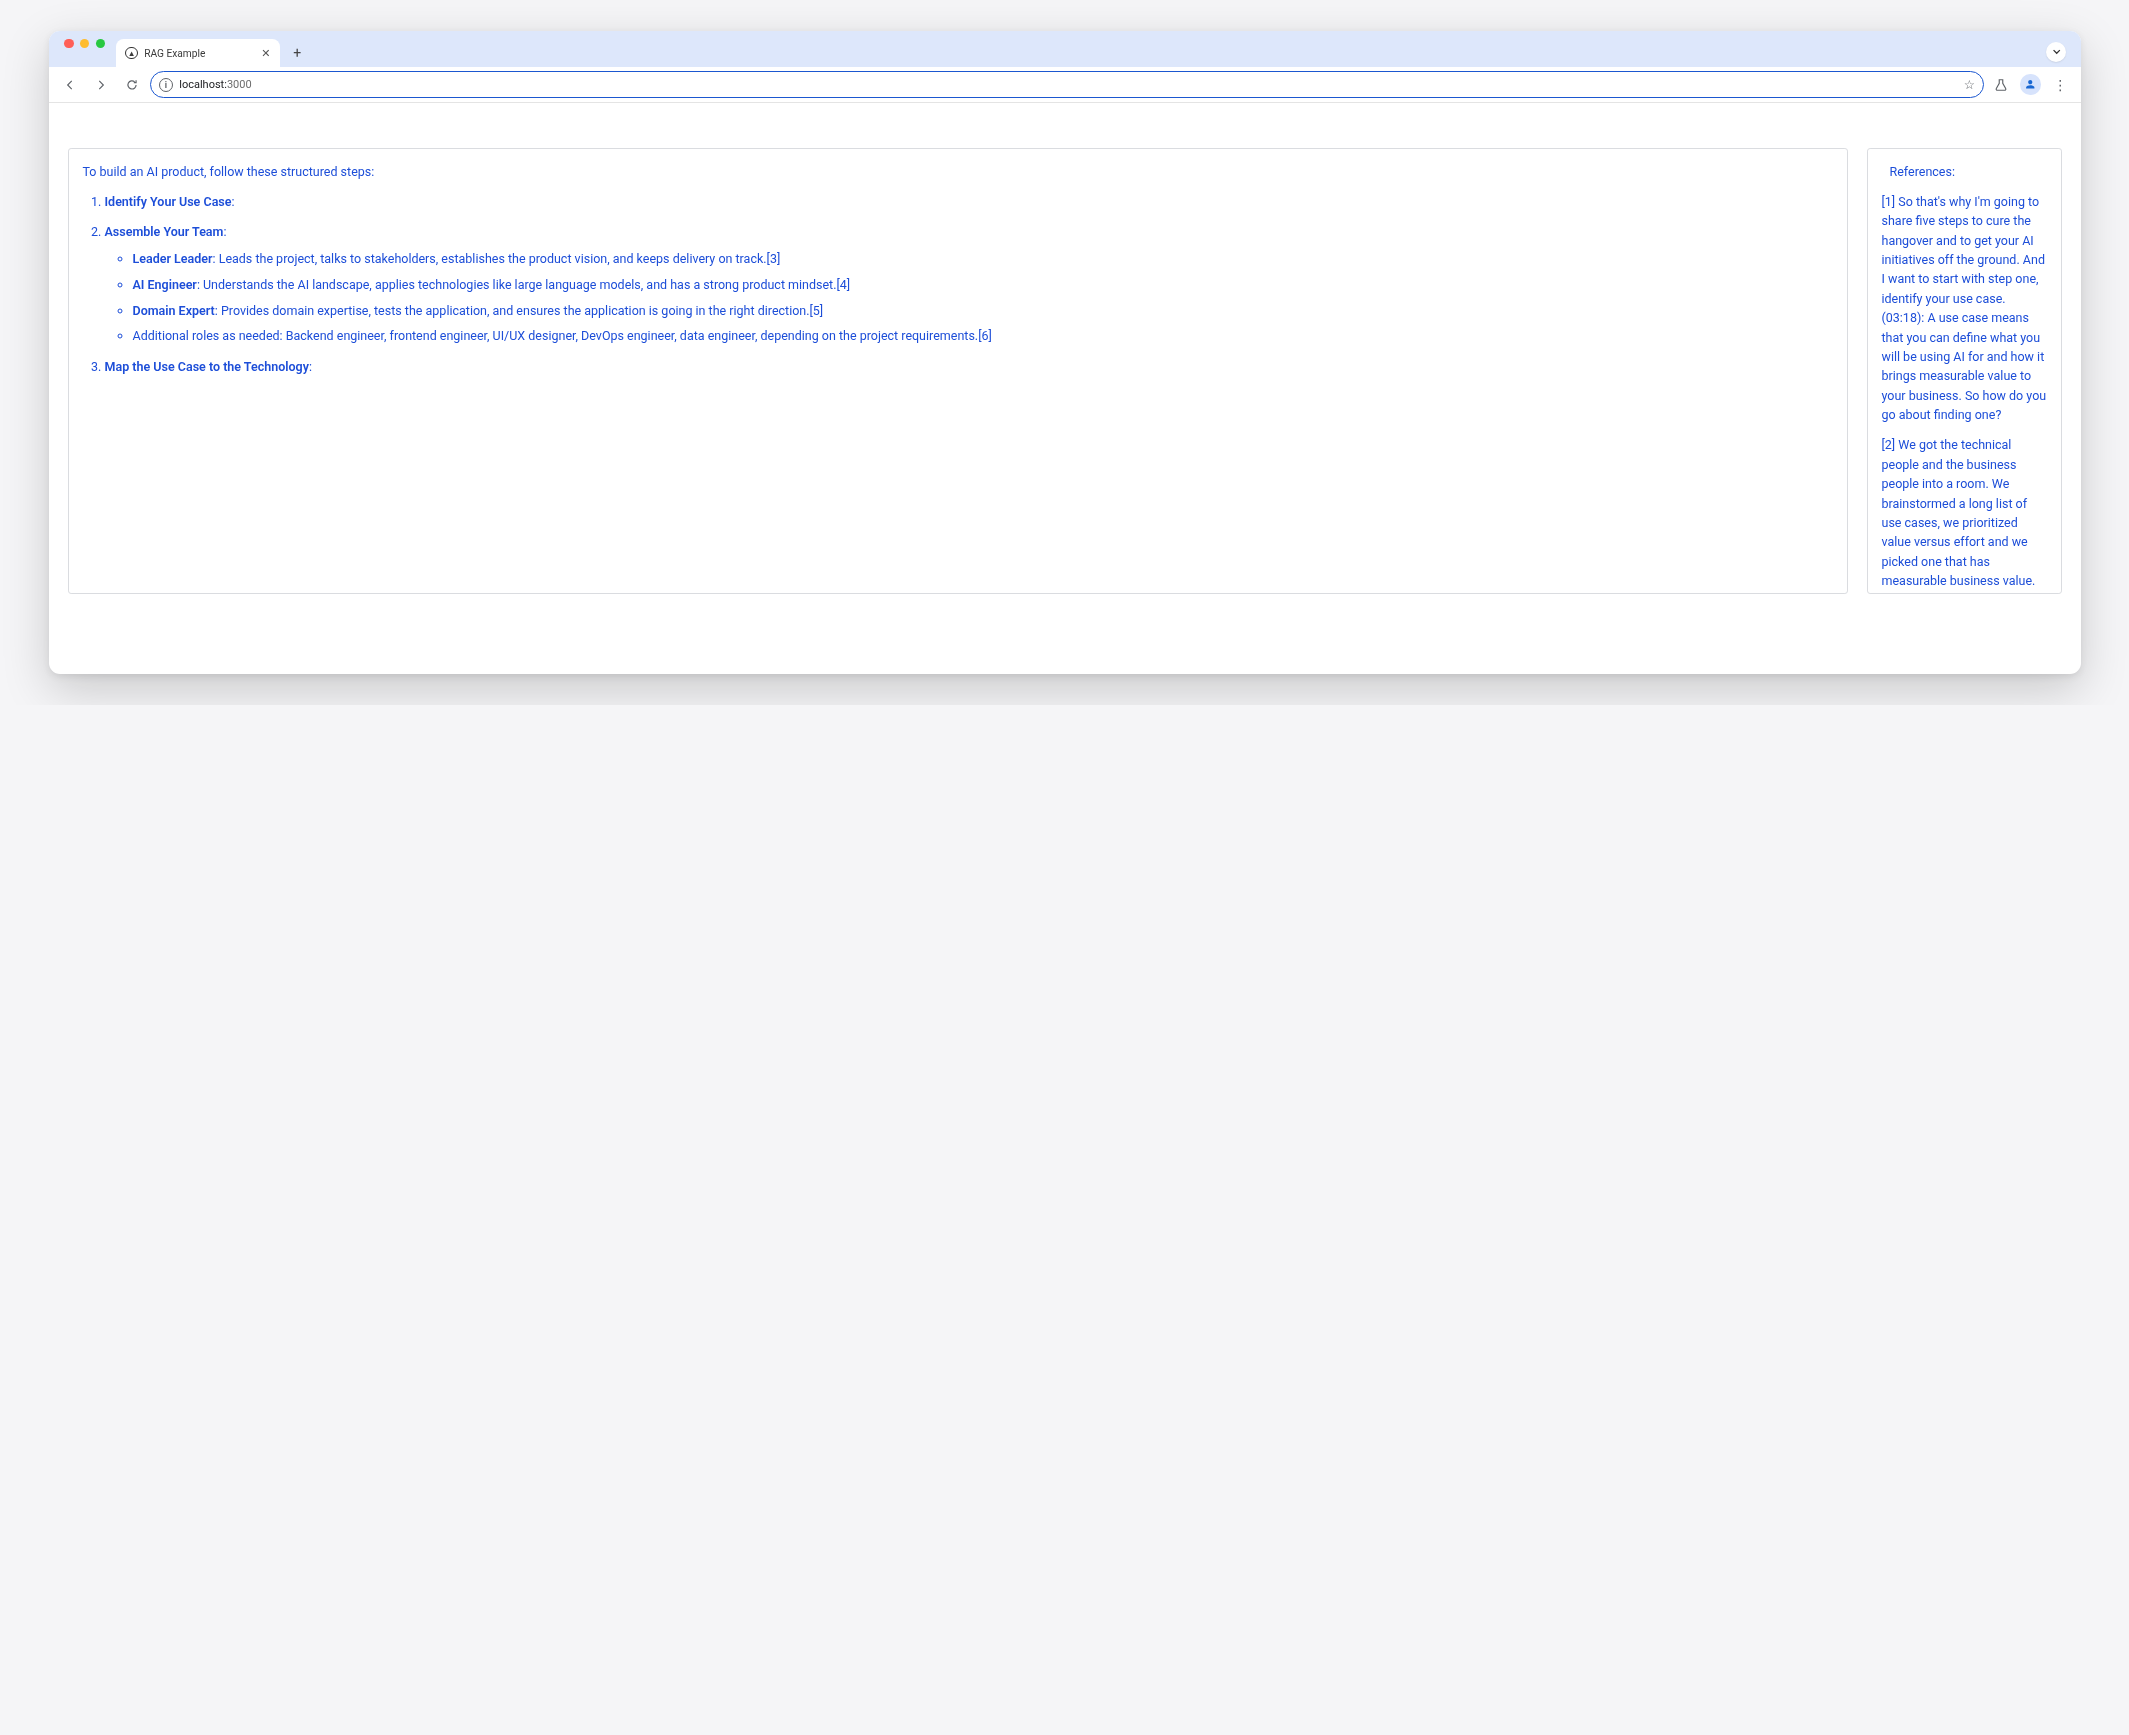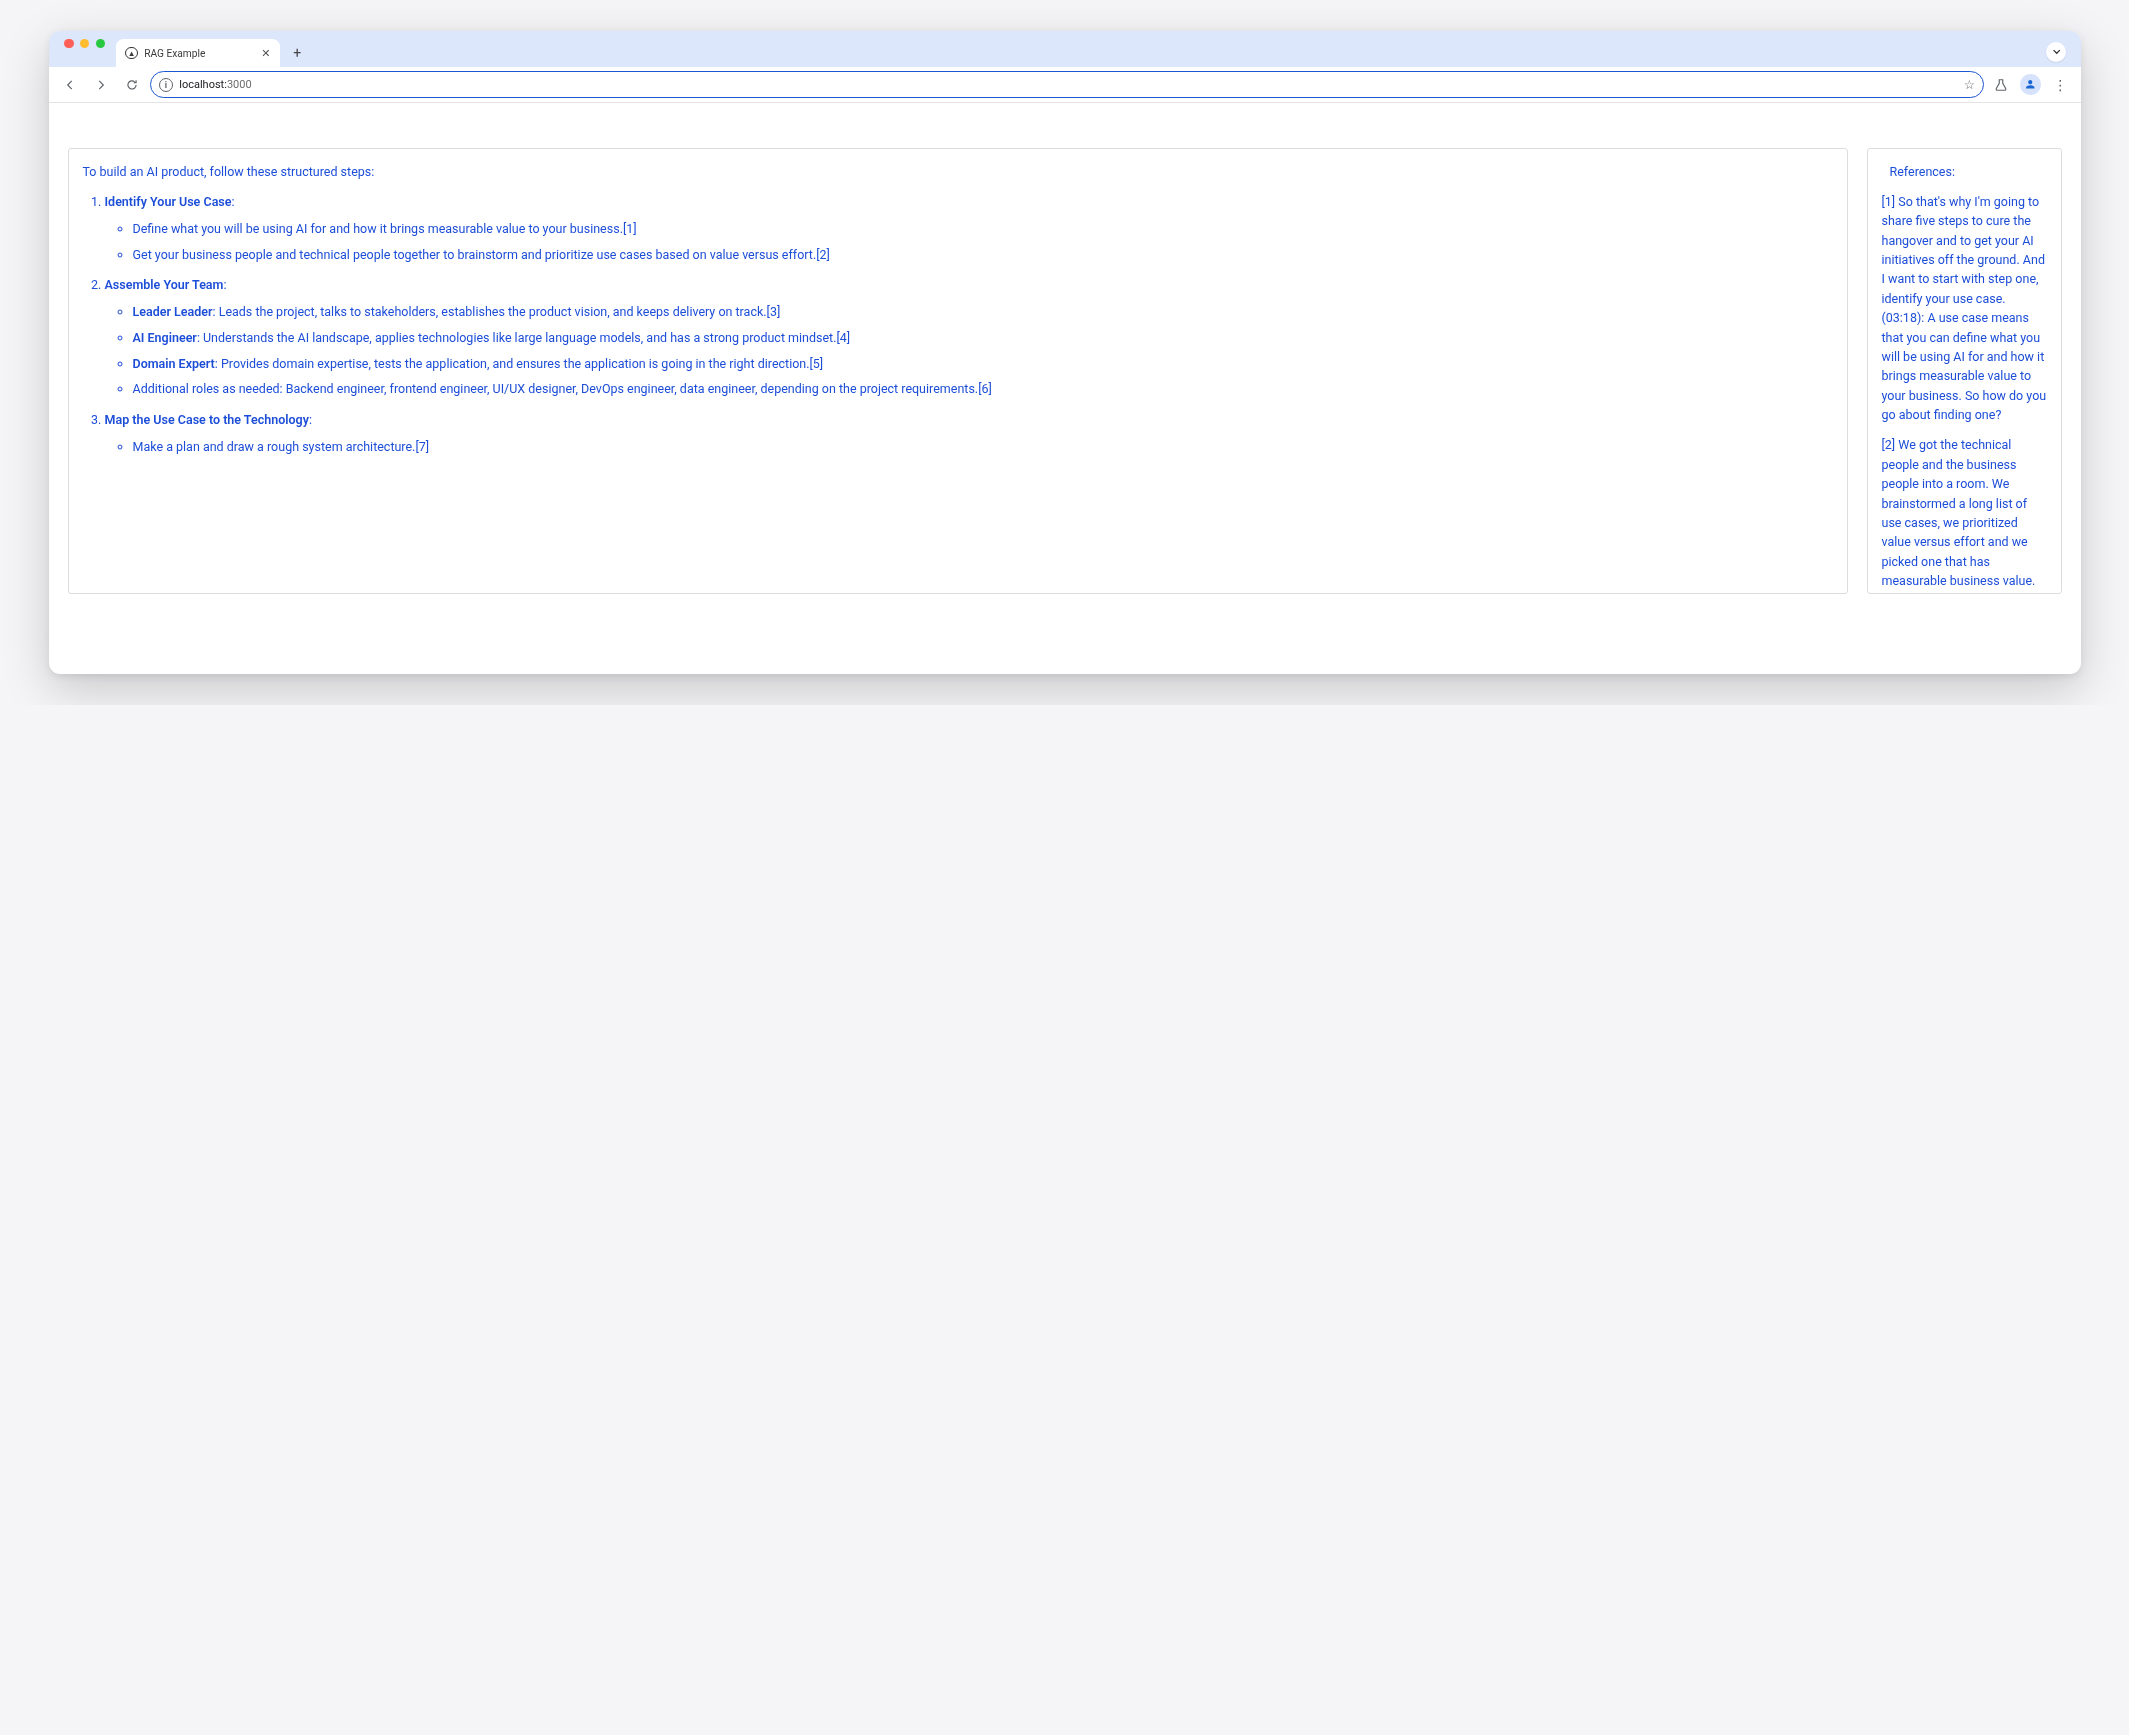--- a/index.html
+++ b/index.html
@@ -235,33 +235,28 @@
     </div>
     <div class="tool-icon kebab">⋮</div>
   </div>
 
   <div class="page">
 
 
     <div class="card answer">
       <div>To build an AI product, follow these structured steps:</div>
       <ol id="steps-list">
-          <li><span><strong>Identify Your Use Case</strong>:</span><ul>
-              <li>Define what you will be using AI for and how it brings measurable value to your business.[1]</li>
-              <li>Get your business people and technical people together to brainstorm and prioritize use cases based on value versus effort.[2]</li>
-            </ul></li>
+          <li><span><strong>Identify Your Use Case</strong>:</span></li>
           <li><span><strong>Assemble Your Team</strong>:</span><ul>
               <li><strong>Leader Leader</strong>: Leads the project, talks to stakeholders, establishes the product vision, and keeps delivery on track.[3]</li>
               <li><strong>AI Engineer</strong>: Understands the AI landscape, applies technologies like large language models, and has a strong product mindset.[4]</li>
               <li><strong>Domain Expert</strong>: Provides domain expertise, tests the application, and ensures the application is going in the right direction.[5]</li>
               <li>Additional roles as needed: Backend engineer, frontend engineer, UI/UX designer, DevOps engineer, data engineer, depending on the project requirements.[6]</li>
             </ul></li>
-          <li><span><strong>Map the Use Case to the Technology</strong>:</span><ul>
-              <li>Make a plan and draw a rough system architecture.[7]</li>
-            </ul></li>
+          <li><span><strong>Map the Use Case to the Technology</strong>:</span></li>
         </ol>
     </div>
 
     <div class="card refs">
       <p class="title">References:</p>
       <div id="refs-body">
           <p>[1] So that's why I'm going to share five steps to cure the hangover and to get your AI initiatives off the ground. And I want to start with step one, identify your use case. (03:18): A use case means that you can define what you will be using AI for and how it brings measurable value to your business. So how do you go about finding one?</p>
           <p>[2] We got the technical people and the business people into a room. We brainstormed a long list of use cases, we prioritized value versus effort and we picked one that has measurable business value. We assembled our team product leader, AI engineer, domain expert, a few software engineers.</p>
         </div>
     </div>

